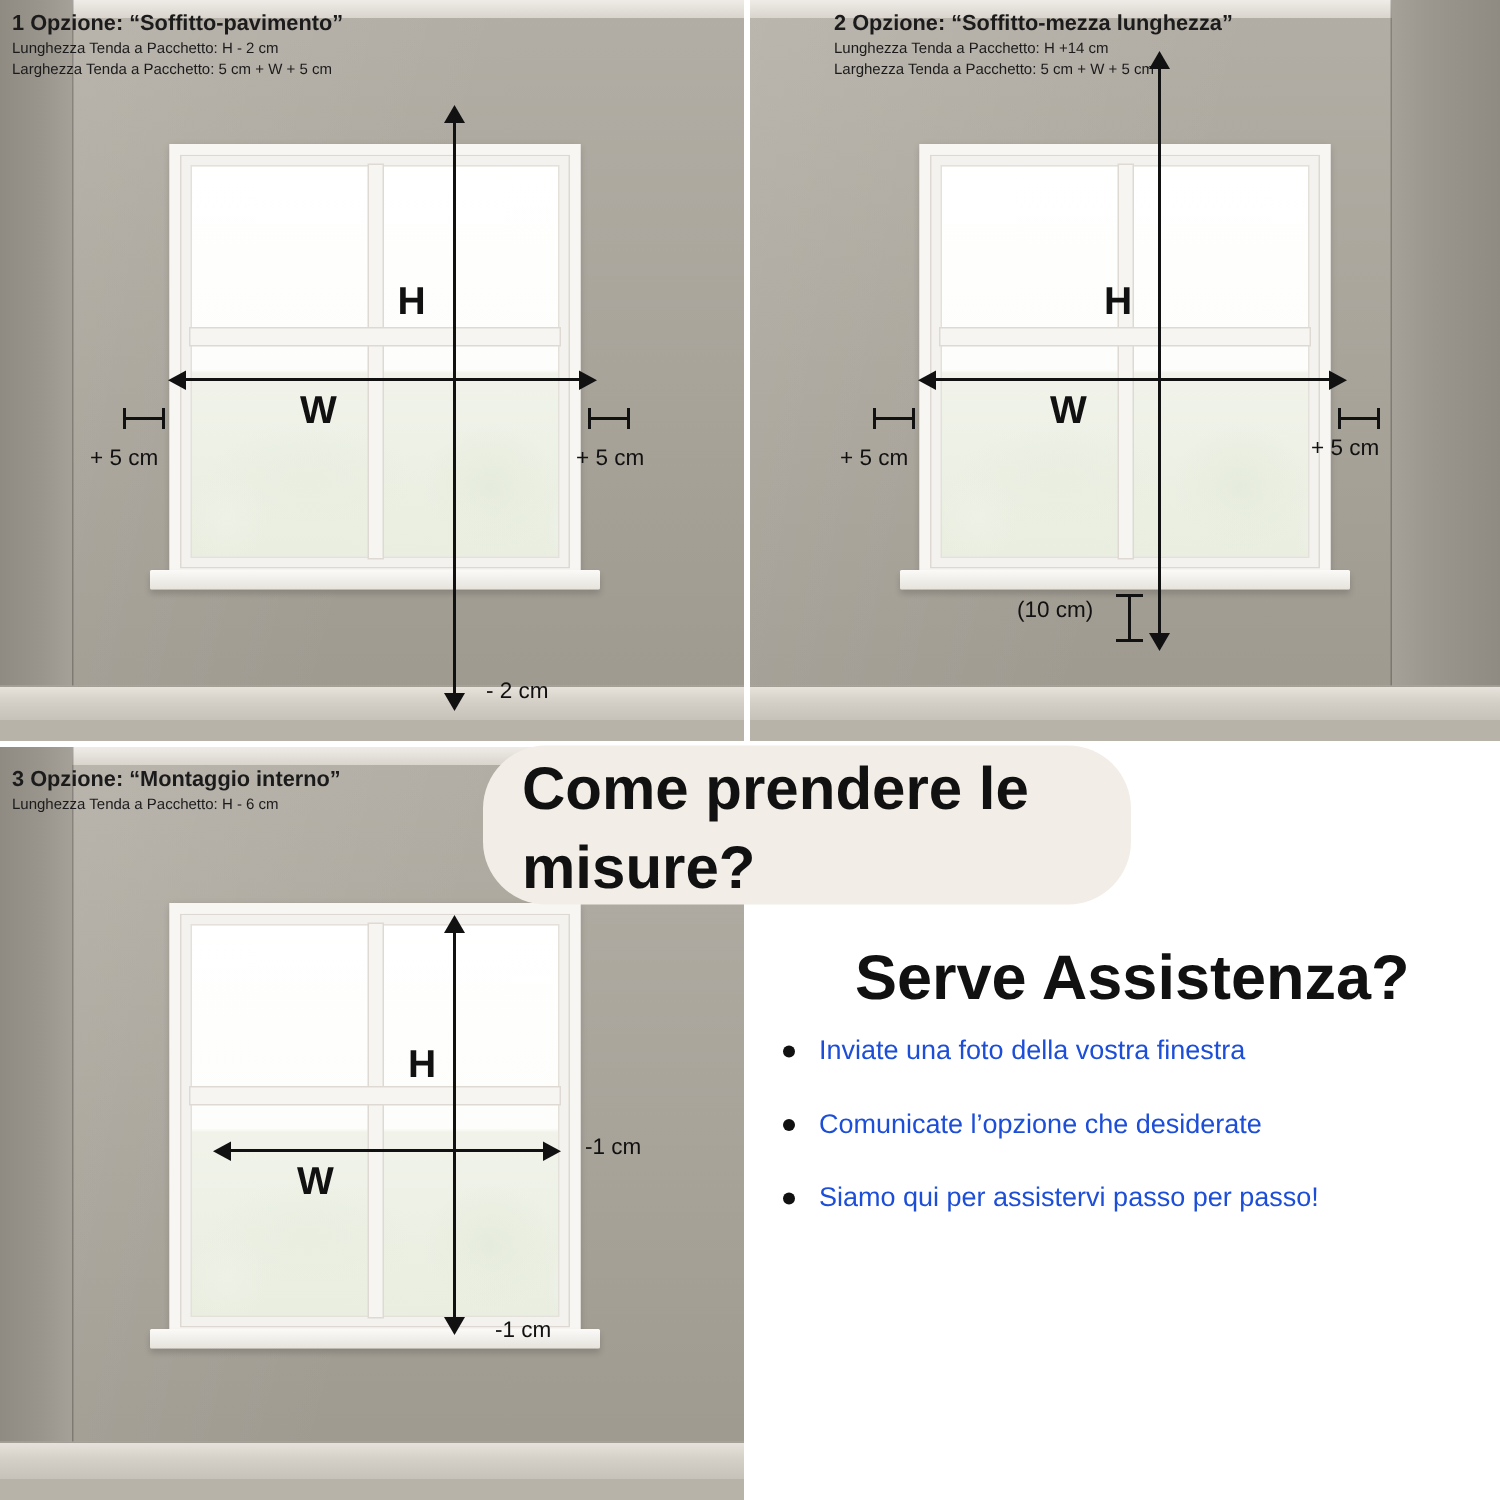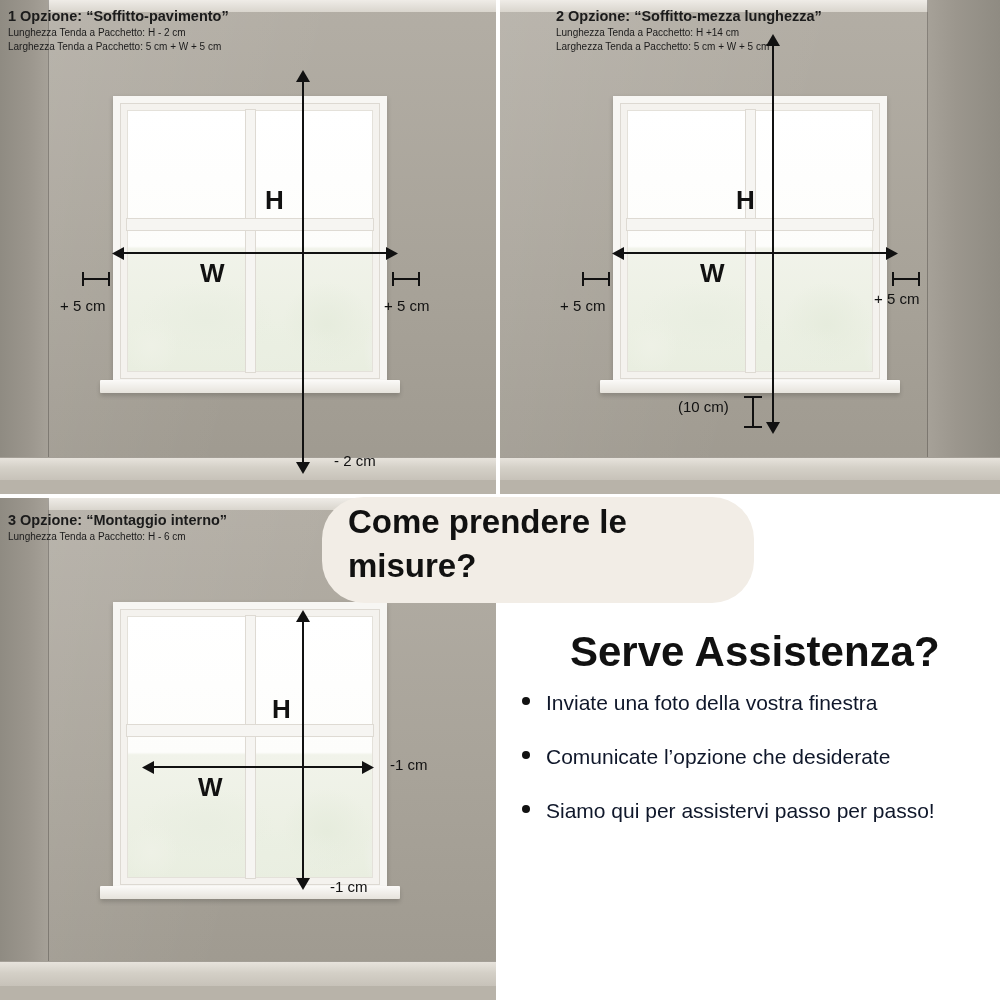--- a/index.html
+++ b/index.html
@@ -90,29 +90,29 @@
   .lbl-big{font-size:26px;font-weight:bold;letter-spacing:.5px;}
   .lbl-small{font-size:15px;}
   svg.arrowhead{position:absolute;overflow:visible;}
 
   
   .whitepanel{position:absolute;background:#ffffff;}
   .pill{
     position:absolute;background:#f2ede6;border-radius:42px;
   }
   .pill-text{
-    position:absolute;font-size:33px;font-weight:bold;color:#111;line-height:1.32;
+    position:absolute;font-size:40px;font-weight:bold;color:#111;line-height:1.32;
   }
   .serve{
     position:absolute;font-size:42px;font-weight:bold;color:#111;
   }
   .bullets{position:absolute;margin:0;padding:0;list-style:none;}
   .bullets li{
     position:relative;padding-left:28px;margin-bottom:20px;
-    font-size:21px;color:#0f172a;line-height:1.62;
+    font-size:18px;color:#1d4ed8;line-height:1.62;
   }
   .bullets li:before{
     content:"";position:absolute;left:4px;top:11px;width:8px;height:8px;border-radius:50%;background:#111;
   }
 </style>
 </head>
 <body>
 
 <div id="stage">
 
@@ -162,21 +162,21 @@
     <div class="mline h-arrow" style="left:82px;top:278px;width:28px;"></div>
     <div class="tick" style="left:82px;top:272px;width:2px;height:14px;"></div>
     <div class="tick" style="left:108px;top:272px;width:2px;height:14px;"></div>
     <div class="lbl lbl-small" style="left:60px;top:297px;">+ 5 cm</div>
 
     <div class="mline h-arrow" style="left:392px;top:278px;width:28px;"></div>
     <div class="tick" style="left:392px;top:272px;width:2px;height:14px;"></div>
     <div class="tick" style="left:418px;top:272px;width:2px;height:14px;"></div>
     <div class="lbl lbl-small" style="left:384px;top:297px;">+ 5 cm</div>
 
-    <div class="lbl lbl-small" style="left:334px;top:452px;">- 2 cm</div>
+    <div class="lbl lbl-small" style="left:324px;top:452px;">- 2 cm</div>
   </div>
 
   <div class="panel" style="left:500px;top:0;width:500px;height:494px;">
     <div class="wall"></div>
     <div class="ceiling"></div>
     <div class="corner" style="right:0;left:auto;width:72px;background:linear-gradient(270deg,#8f8b82 0%,#9b968d 60%,#a6a198 100%);"></div>
     <div class="corner-line" style="left:auto;right:72px;"></div>
     <div class="baseboard" style="bottom:14px;height:22px;"></div>
     <div class="floor" style="height:14px;"></div>
 

